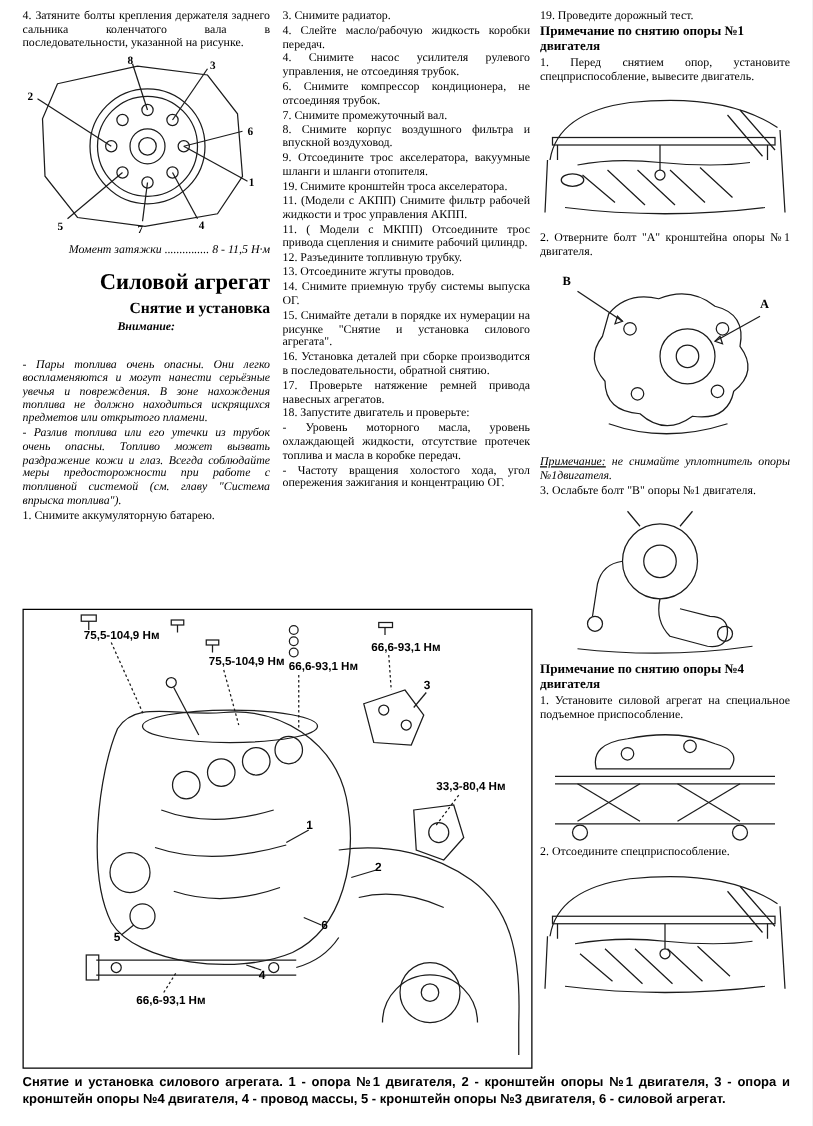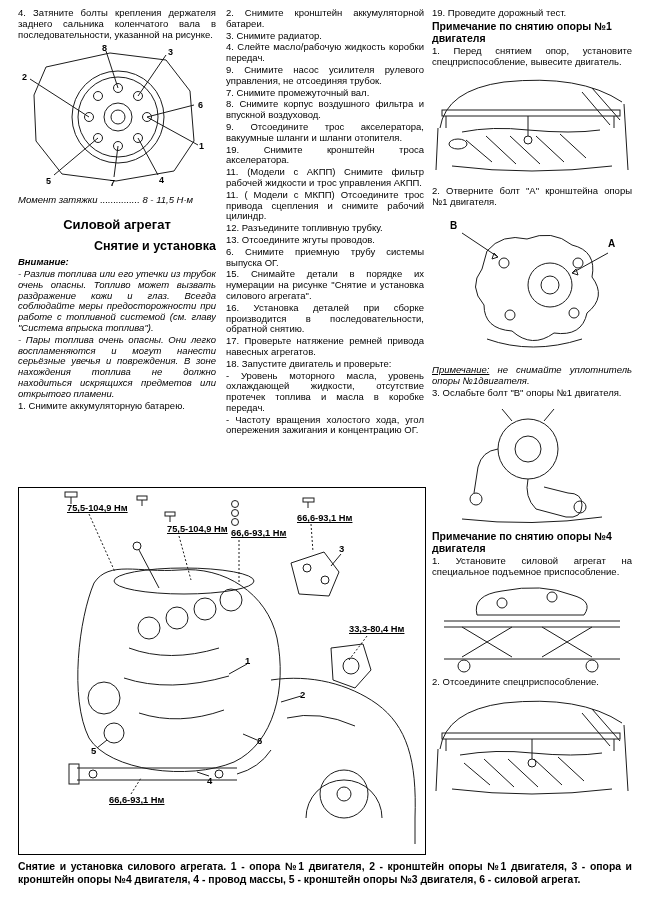--- a/index.html
+++ b/index.html
@@ -2,41 +2,41 @@
 <html><head>
 <meta charset="utf-8">
 <style>
   html,body { margin:0; padding:0; background:#e8e8e8; }
   .page {
     position:relative; width:650px; height:901px; margin:0 auto;
     background:#fff; color:#000;
     font-family:"Liberation Sans", sans-serif;
     font-size:9.5px; line-height:10.8px; overflow:hidden;
   }
-  .col { position:absolute; top:8px; }
+  .col { position:absolute; top:8px;font-family:Liberation Serif, serif; }
   .col-left  { left:18px;  width:198px; height:472px; overflow:hidden; }
   .col-mid   { left:226px; width:198px; height:472px; overflow:hidden; }
   .col-right { left:432px; width:200px; height:886px; overflow:hidden; }
   p { margin:0 0 1px 0; text-align:justify; }
   .ital { font-style:italic; }
-  .torque-line { font-style:italic; margin:4px 0 8px 0; text-align:left; }
-  h1.sec { font-size:13px; font-weight:bold; margin:10px 0 5px 0; line-height:18px; text-align:center; }
+  .torque-line { font-style:italic; margin:4px 0 8px 0; text-align:right; }
+  h1.sec { font-size:18px; font-weight:bold; margin:10px 0 5px 0; line-height:18px; text-align:right; }
   h2.sec { font-size:12.5px; font-weight:bold; margin:0 0 4px 0; line-height:14px; text-align:right; }
-  .warn-label { font-weight:bold; font-style:italic; margin-bottom:1px; text-align:left; }
+  .warn-label { font-weight:bold; font-style:italic; margin-bottom:19px; text-align:center; }
   .h3 { font-weight:bold; font-size:10.5px; line-height:12px; margin:0 0 2px 0; text-align:left; }
   .note-u { text-decoration:underline; }
   .fig { position:relative; margin:3px 0 4px 0; }
   .fig svg { display:block; }
   .fign { position:absolute; font-size:9px; font-weight:bold; line-height:9px; }
   .ablab { position:absolute; font-size:10px; font-weight:bold; line-height:10px; }
   .bigfig {
     position:absolute; left:18px; top:487px; width:408px; height:368px;
     border:1.6px solid #000; box-sizing:border-box; background:#fff;
   }
-  .tq { position:absolute; font-size:9.3px; font-weight:bold; white-space:nowrap; line-height:10px;text-decoration:underline; }
+  .tq { position:absolute; font-size:9.3px; font-weight:bold; white-space:nowrap; line-height:10px; }
   .bn { position:absolute; font-size:9.5px; font-weight:bold; line-height:10px; }
   .caption {
     position:absolute; left:18px; top:861px; width:614px;
     font-weight:bold; font-size:10.4px; line-height:12.6px; text-align:justify;
   }
   svg path, svg line, svg circle, svg ellipse, svg rect, svg polyline {
     stroke:#1c1c1c; fill:none; stroke-width:1;
   }
 </style>
 </head>
@@ -78,39 +78,39 @@
       <span class="fign" style="left:28px;top:134px;">5</span>
       <span class="fign" style="left:180px;top:58px;">6</span>
       <span class="fign" style="left:92px;top:136px;">7</span>
       <span class="fign" style="left:84px;top:1px;">8</span>
     </div>
 
     <p class="torque-line">Момент затяжки ............... 8 - 11,5 Н·м</p>
     <h1 class="sec">Силовой агрегат</h1>
     <h2 class="sec">Снятие и установка</h2>
     <p class="warn-label">Внимание:</p>
+    <p class="ital">- Пары топлива очень опасны. Они легко воспламеняются и могут нанести серьёзные увечья и повреждения. В зоне нахождения топлива не должно находиться искрящихся предметов или открытого пламени.</p>
     <p class="ital">- Разлив топлива или его утечки из трубок очень опасны. Топливо может вызвать раздражение кожи и глаз. Всегда соблюдайте меры предосторожности при работе с топливной системой (см. главу "Система впрыска топлива").</p>
-    <p class="ital">- Пары топлива очень опасны. Они легко воспламеняются и могут нанести серьёзные увечья и повреждения. В зоне нахождения топлива не должно находиться искрящихся предметов или открытого пламени.</p>
     <p>1. Снимите аккумуляторную батарею.</p>
   </div>
 
   <div class="col col-mid">
-    <p>2. Снимите кронштейн аккумуляторной батареи.</p>
     <p>3. Снимите радиатор.</p>
     <p>4. Слейте масло/рабочую жидкость коробки передач.</p>
-    <p>9. Снимите насос усилителя рулевого управления, не отсоединяя трубок.</p>
+    <p>4. Снимите насос усилителя рулевого управления, не отсоединяя трубок.</p>
+    <p>6. Снимите компрессор кондиционера, не отсоединяя трубок.</p>
     <p>7. Снимите промежуточный вал.</p>
     <p>8. Снимите корпус воздушного фильтра и впускной воздуховод.</p>
     <p>9. Отсоедините трос акселератора, вакуумные шланги и шланги отопителя.</p>
     <p>19. Снимите кронштейн троса акселератора.</p>
     <p>11. (Модели с АКПП) Снимите фильтр рабочей жидкости и трос управления АКПП.</p>
     <p>11. ( Модели с МКПП) Отсоедините трос привода сцепления и снимите рабочий цилиндр.</p>
     <p>12. Разъедините топливную трубку.</p>
     <p>13. Отсоедините жгуты проводов.</p>
-    <p>6. Снимите приемную трубу системы выпуска ОГ.</p>
+    <p>14. Снимите приемную трубу системы выпуска ОГ.</p>
     <p>15. Снимайте детали в порядке их нумерации на рисунке "Снятие и установка силового агрегата".</p>
     <p>16. Установка деталей при сборке производится в последовательности, обратной снятию.</p>
     <p>17. Проверьте натяжение ремней привода навесных агрегатов.</p>
     <p>18. Запустите двигатель и проверьте:</p>
     <p>- Уровень моторного масла, уровень охлаждающей жидкости, отсутствие протечек топлива и масла в коробке передач.</p>
     <p>- Частоту вращения холостого хода, угол опережения зажигания и концентрацию ОГ.</p>
   </div>
 
   <div class="col col-right">
     <p>19. Проведите дорожный тест.</p>

